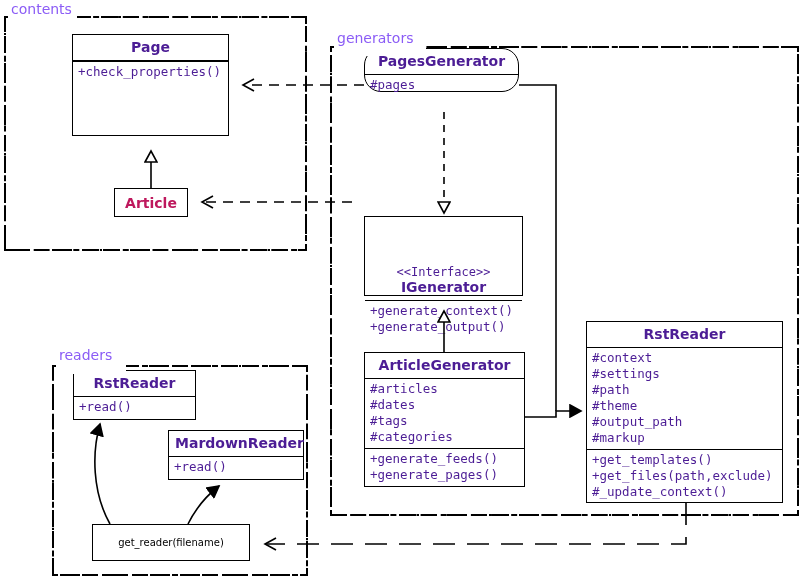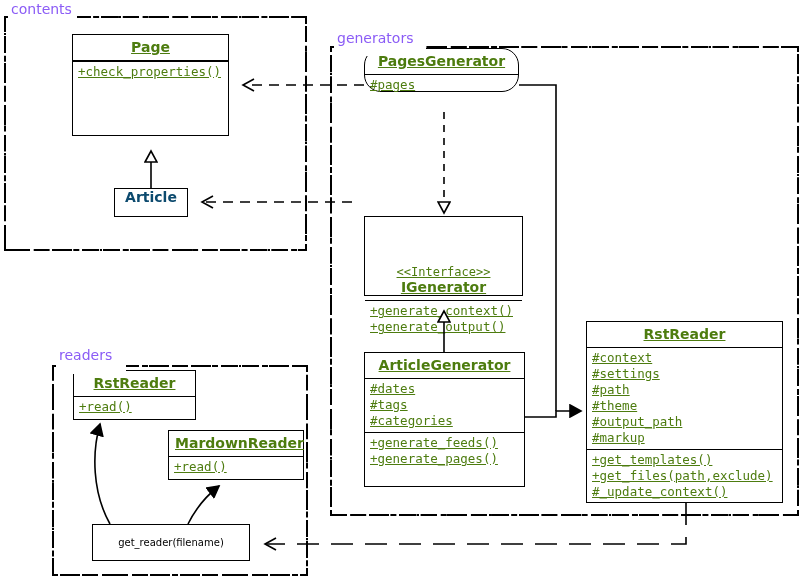--- a/index.html
+++ b/index.html
@@ -28,22 +28,21 @@
     padding: 0 3px;
     white-space: nowrap;
   }
   .umlbox {
     position: absolute;
     box-sizing: border-box;
     border: 1.6px solid #000;
     background: #ffffff;
     font-family: "DejaVu Sans Mono", monospace;
     font-size: 12.5px;
-    color: #4d7c0f;
-    text-decoration: underline;
+    color: #4c1d95;
   }
   .umlbox .title {
     font-family: "DejaVu Sans", sans-serif;
     font-weight: bold;
     font-size: 14px;
     text-align: center;
     padding: 4px 6px 5px 6px;
     line-height: 1.15;
   }
   .umlbox .stereo {
@@ -64,25 +63,26 @@
   .umlbox .row {
     line-height: 16px;
     white-space: nowrap;
   }
   .simplebox {
     position: absolute;
     box-sizing: border-box;
     border: 1.6px solid #000;
     background: #ffffff;
     display: flex;
+    align-items: center;
     justify-content: center;
     font-family: "DejaVu Sans", sans-serif;
     font-weight: bold;
     font-size: 14px;
-    color: #0c4a6e;
+    color: #be185d;
   }
   .plainbox {
     position: absolute;
     box-sizing: border-box;
     border: 1.6px solid #000;
     background: #ffffff;
     display: flex;
     align-items: center;
     justify-content: center;
     font-family: "DejaVu Sans", sans-serif;
@@ -144,20 +144,21 @@
     <div class="compartment">
       <div class="row">+generate_context()</div>
       <div class="row">+generate_output()</div>
     </div>
   </div>
 
   <div class="umlbox" style="left:364px; top:352px; width:161px; height:135px;">
     <div class="title">ArticleGenerator</div>
     <div class="sep"></div>
     <div class="compartment">
+      <div class="row">#articles</div>
       <div class="row">#dates</div>
       <div class="row">#tags</div>
       <div class="row">#categories</div>
     </div>
     <div class="sep"></div>
     <div class="compartment">
       <div class="row">+generate_feeds()</div>
       <div class="row">+generate_pages()</div>
     </div>
   </div>

